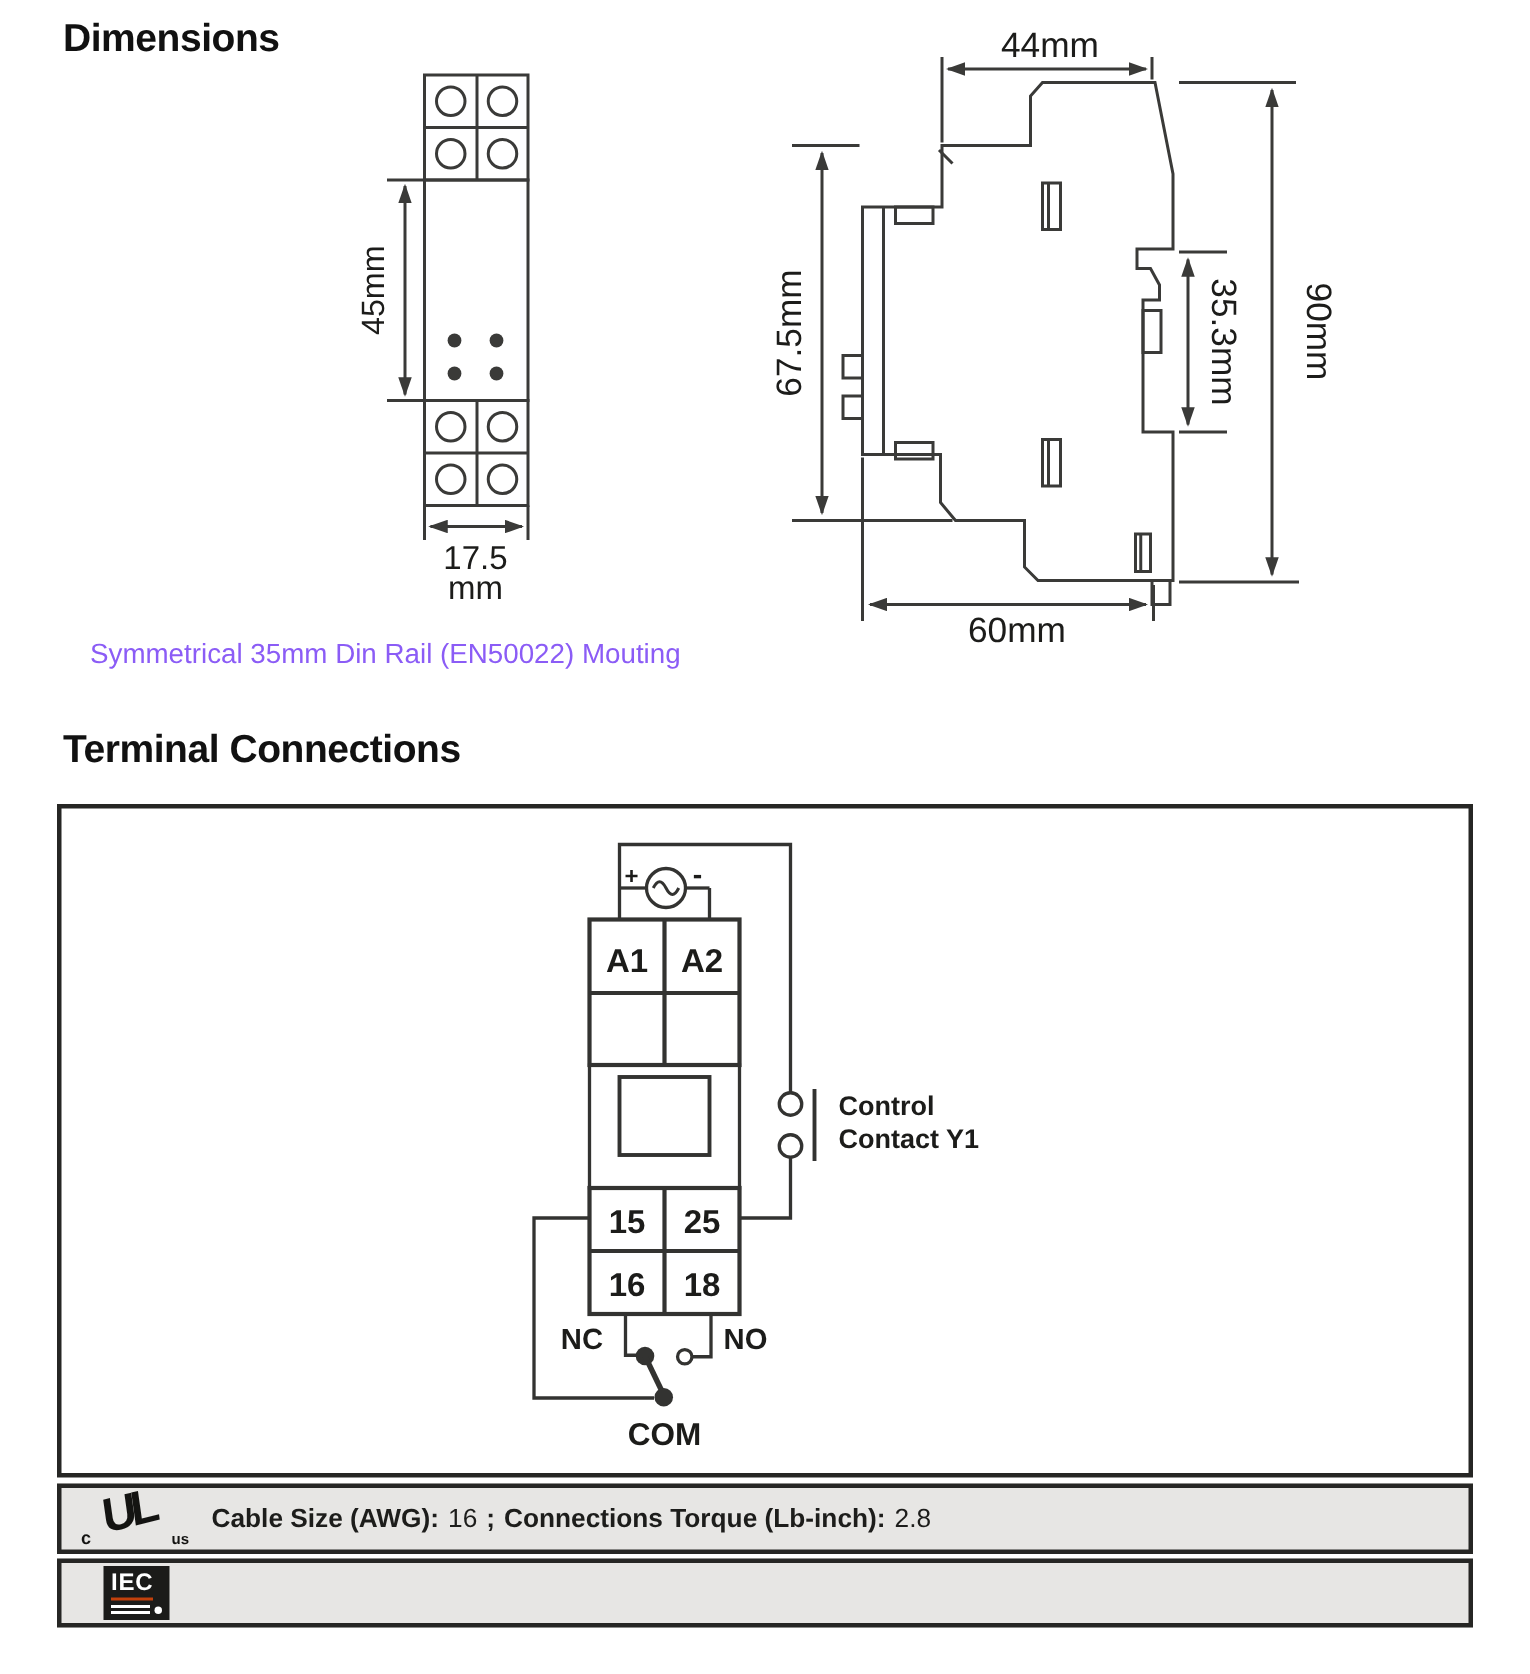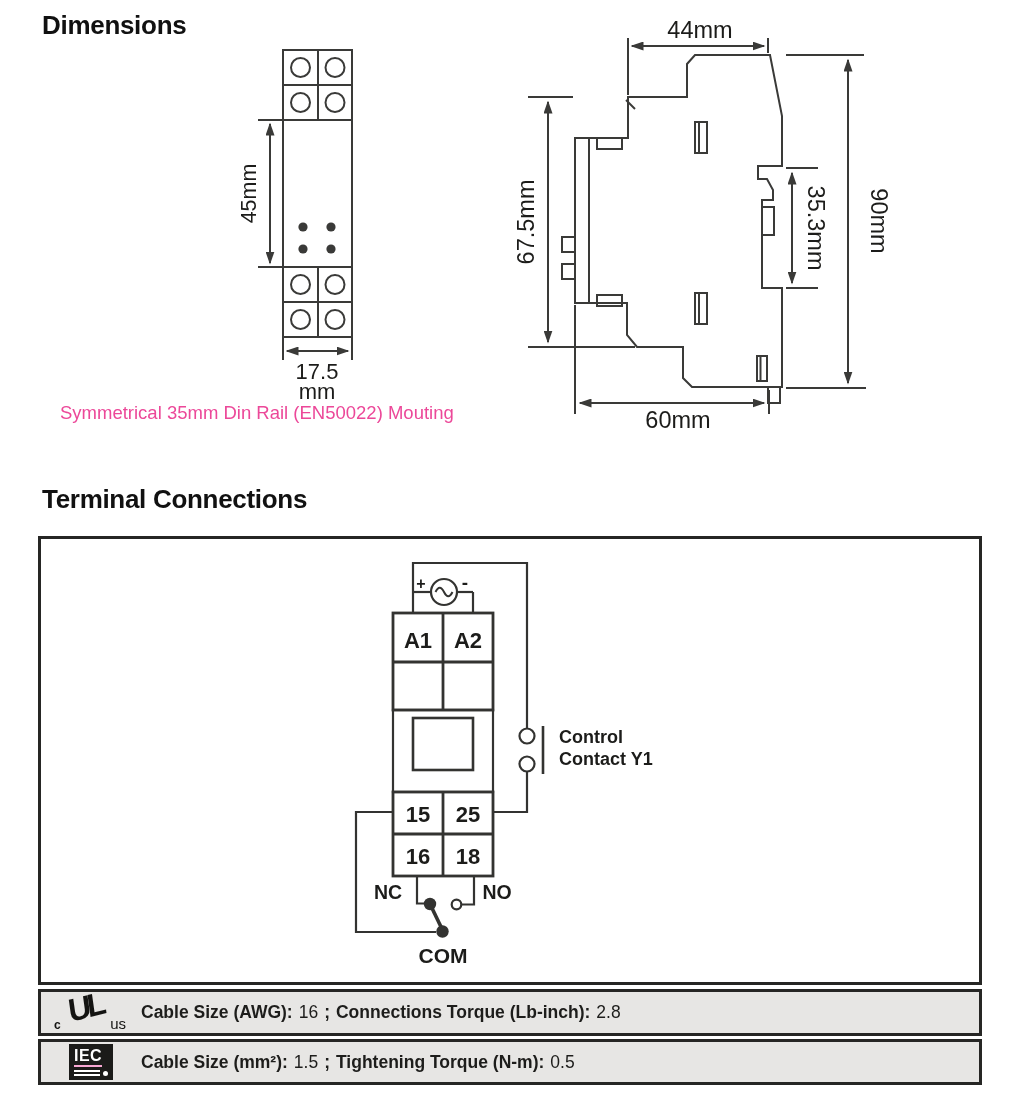--- a/index.html
+++ b/index.html
@@ -1,42 +1,42 @@
 <!DOCTYPE html>
 <html><head>
 <meta charset="utf-8">
 <style>
   html,body{margin:0;padding:0;background:#ffffff;}
   #page{position:relative;width:1020px;height:1116px;background:#fff;overflow:hidden;
         font-family:"Liberation Sans",sans-serif;color:#1c1c1a;}
   .heading{position:absolute;font-weight:bold;color:#111;letter-spacing:-0.3px;}
   #dim-heading{left:42px;top:10px;font-size:26px;}
   #term-heading{left:42px;top:484px;font-size:26px;}
-  #mount-caption{position:absolute;left:60px;top:402px;font-size:18.5px;color:#ec4899;}
+  #mount-caption{position:absolute;left:60px;top:425px;font-size:18.5px;color:#8b5cf6;}
   #term-box{position:absolute;left:38px;top:536px;width:944px;height:449px;
             box-sizing:border-box;border:3px solid #262624;background:#fff;}
   svg{position:absolute;left:0;top:0;pointer-events:none;}
   svg text{font-family:"Liberation Sans",sans-serif;fill:#1c1c1a;}
   .rating-bar{position:absolute;left:38px;width:944px;box-sizing:border-box;
               border:3px solid #262624;background:#e7e6e4;display:flex;align-items:center;}
   #ul-bar{top:989px;height:47px;}
   #iec-bar{top:1039px;height:46px;}
   .rating-text{font-size:17.5px;white-space:nowrap;color:#1d1d1b;}
   .rating-text .b{font-weight:bold;}
   .rating-text span{margin-right:6px;}
   .logo-slot{width:100px;display:flex;justify-content:center;align-items:center;flex:0 0 auto;}
   .ul-logo{position:relative;width:74px;height:40px;}
   .ul-main{position:absolute;left:14px;top:-4px;font-size:32px;font-weight:900;
            letter-spacing:-4px;transform:rotate(-14deg) skewX(-6deg);color:#141412;}
   .ul-c{position:absolute;left:0px;bottom:1px;font-size:12px;font-weight:bold;color:#141412;}
-  .ul-us{position:absolute;right:2px;bottom:1px;font-size:15px;font-weight:normal;color:#141412;}
+  .ul-us{position:absolute;right:2px;bottom:1px;font-size:10px;font-weight:bold;color:#141412;}
   .iec-logo{position:relative;width:44px;height:36px;background:#1b1b19;color:#fff;
             box-sizing:border-box;padding:3px 5px;}
   .iec-text{display:inline-block;font-size:16px;font-weight:bold;line-height:1.05;
-            border-bottom:2px solid #f9a8d4;letter-spacing:0.5px;}
+            border-bottom:2px solid #c2410c;letter-spacing:0.5px;}
   .iec-line{height:2px;background:#fff;margin-top:2px;}
   .iec-line.l1{width:26px;margin-top:3px;}
   .iec-line.l2{width:26px;}
   .iec-dot{position:absolute;right:5px;bottom:4px;width:5px;height:5px;border-radius:50%;background:#fff;}
 </style>
 </head>
 <body>
 
 <div id="page">
 
@@ -234,18 +234,15 @@
 
   <div id="iec-bar" class="rating-bar">
     <div class="logo-slot">
       <div class="iec-logo">
         <span class="iec-text">IEC</span>
         <div class="iec-line l1"></div>
         <div class="iec-line l2"></div>
         <span class="iec-dot"></span>
       </div>
     </div>
-    <div class="rating-text">
-      <span class="b">Cable Size (mm²):</span><span>1.5</span><span class="b">;</span><span class="b">Tightening Torque (N-m):</span><span>0.5</span>
-    </div>
   </div>
 
 </div>
 
 </body></html>

